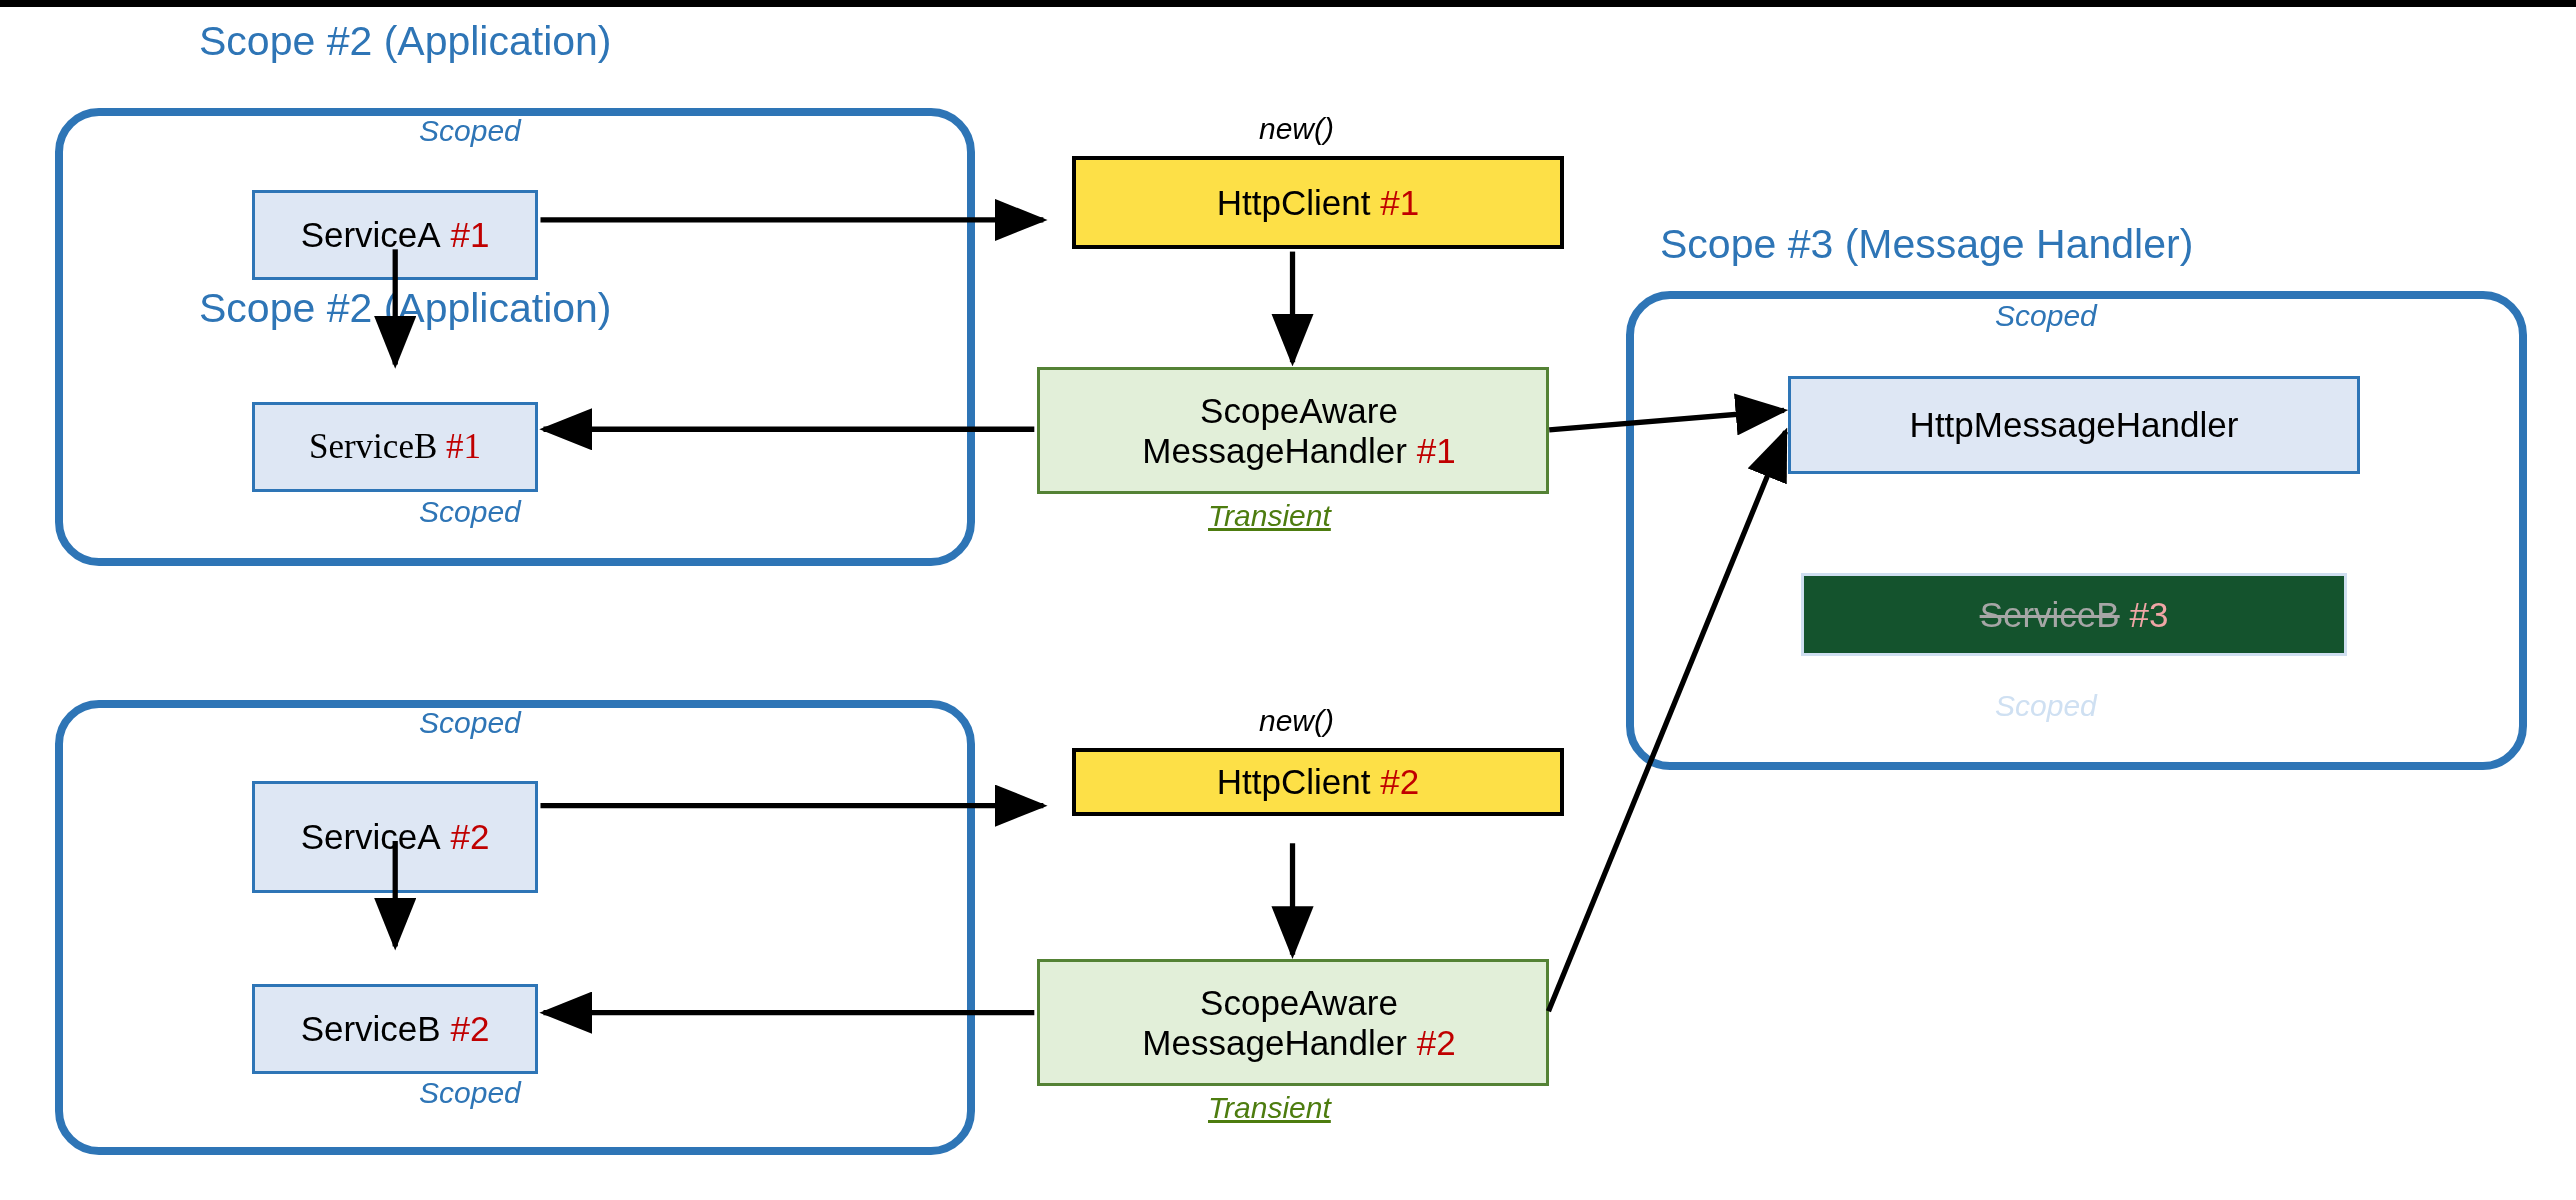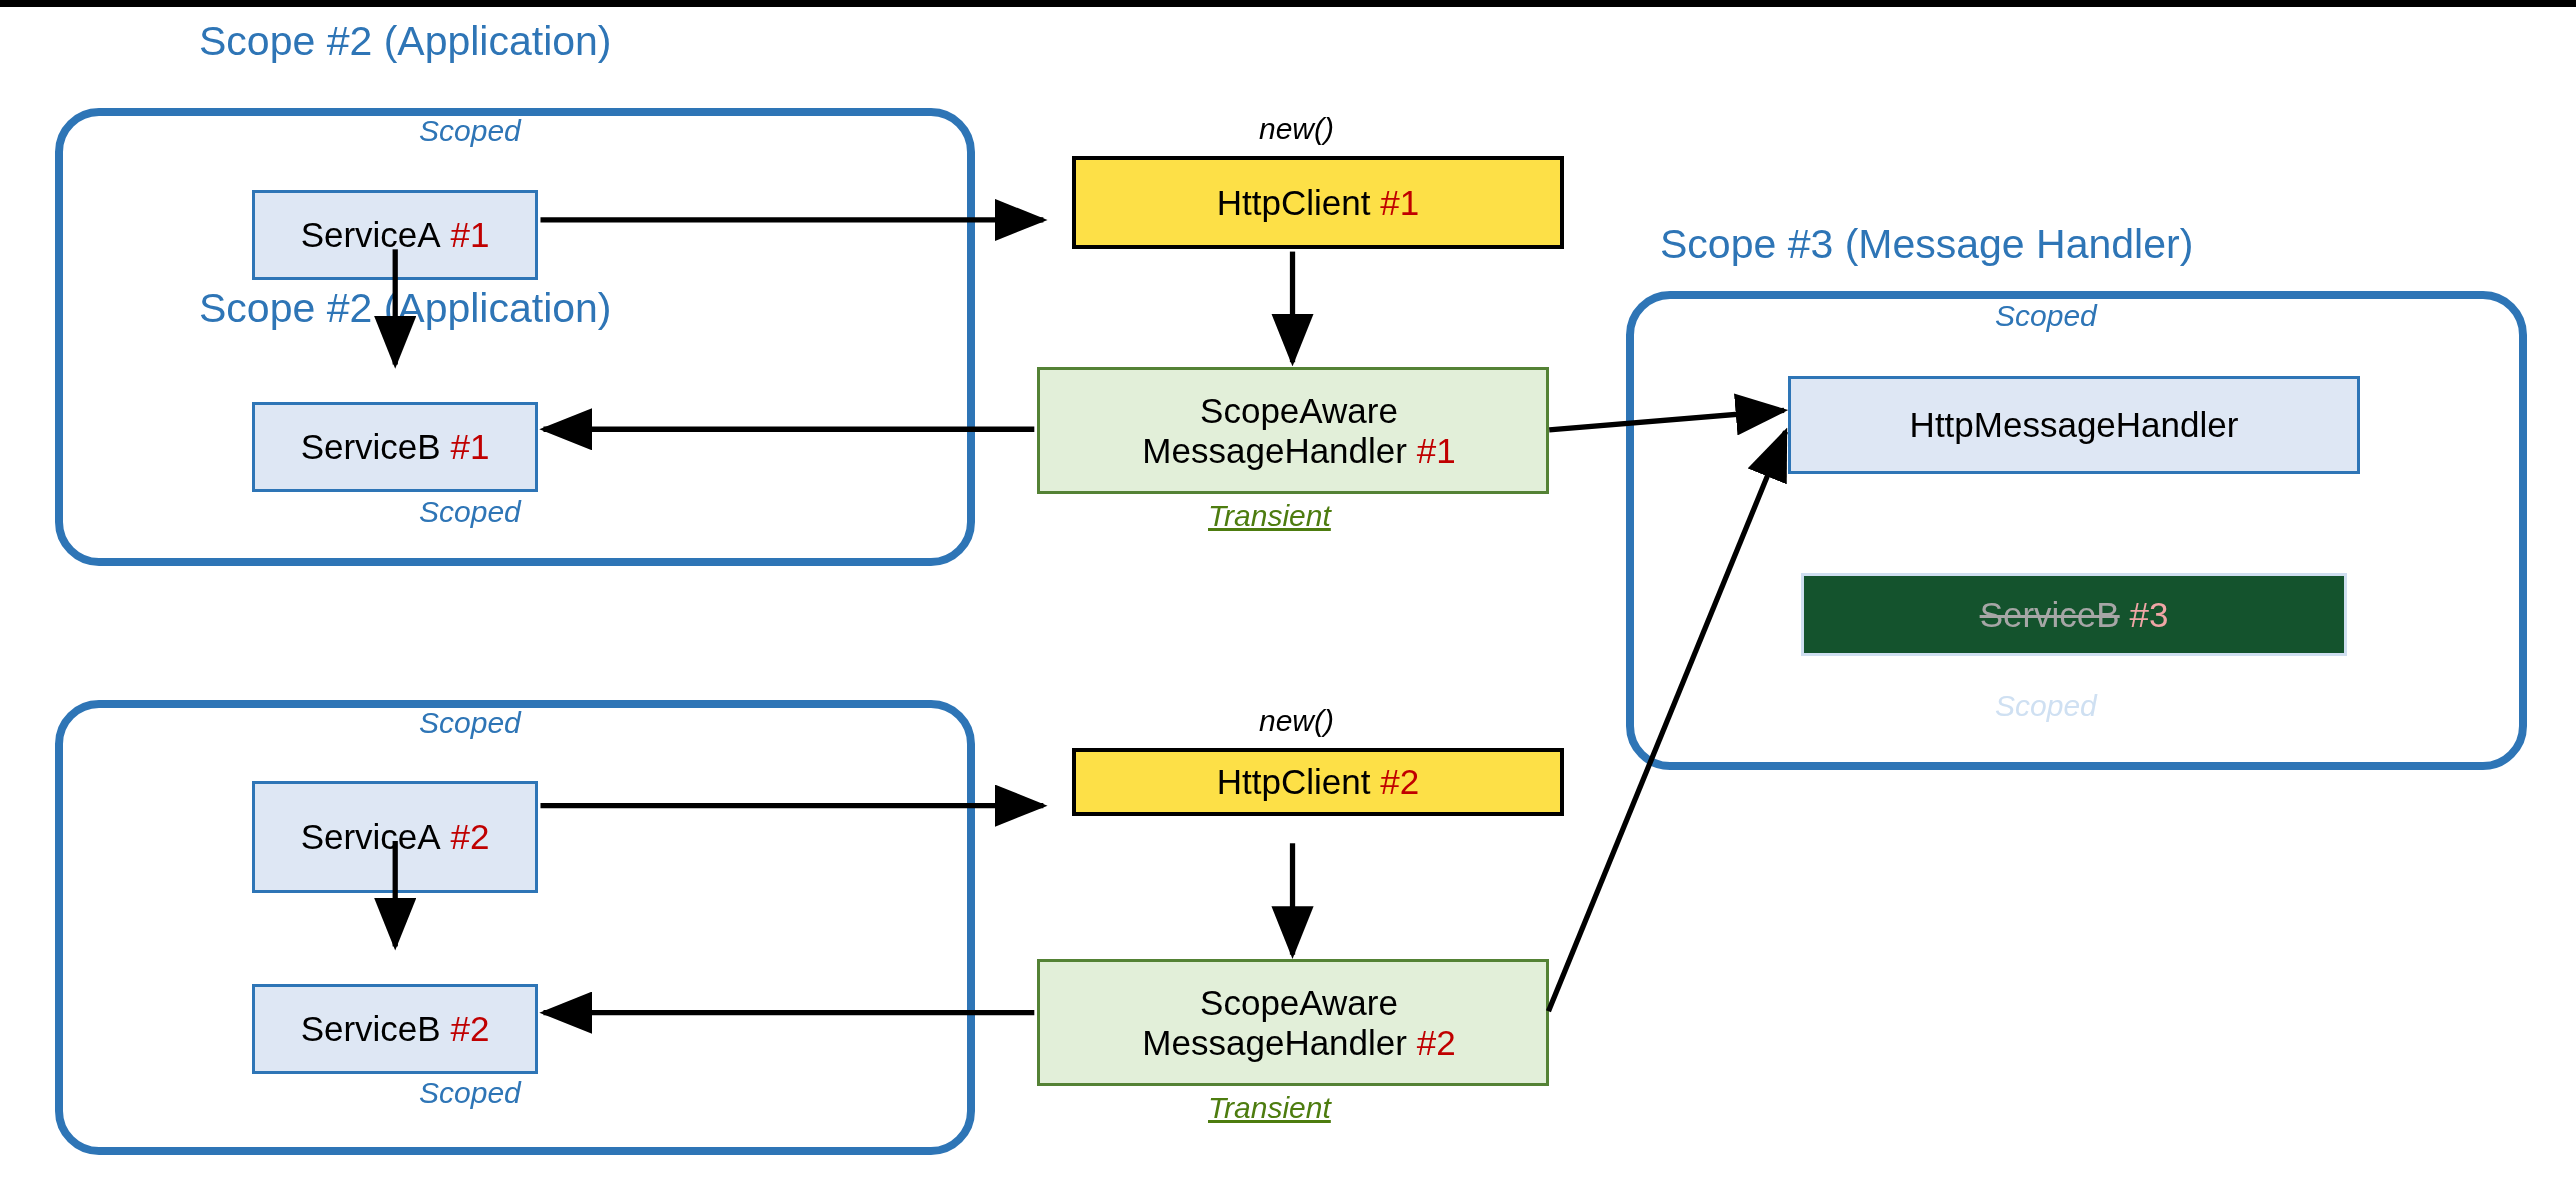--- a/index.html
+++ b/index.html
@@ -112,21 +112,21 @@
   <div class="scope-box" style="left:55px; top:108px; width:920px; height:458px;"></div>
 
   <div class="tag scoped" style="left:419px; top:116px;">Scoped</div>
 
   <div class="node blue" style="left:252px; top:157px; width:286px; height:90px;">
     <span>
       <span class="label-main">ServiceA</span><span>&nbsp;</span><span class="num-red">#1</span>
     </span>
   </div>
 
-  <div class="node blue" style="left:252px; top:369px; width:286px; height:90px;">
+  <div class="node blue" style="left:252px; top:369px; width:286px; height:90px;font-family:Liberation Serif, serif;">
     <span>
       <span class="label-main">ServiceB</span><span>&nbsp;</span><span class="num-red">#1</span>
     </span>
   </div>
 
   <div class="tag scoped" style="left:419px; top:497px;">Scoped</div>
 
   <div class="tag newcall" style="left:1259px; top:114px;">new()</div>
 
   <div class="node grey" style="left:1048px; top:156px; width:492px; height:93px;">

